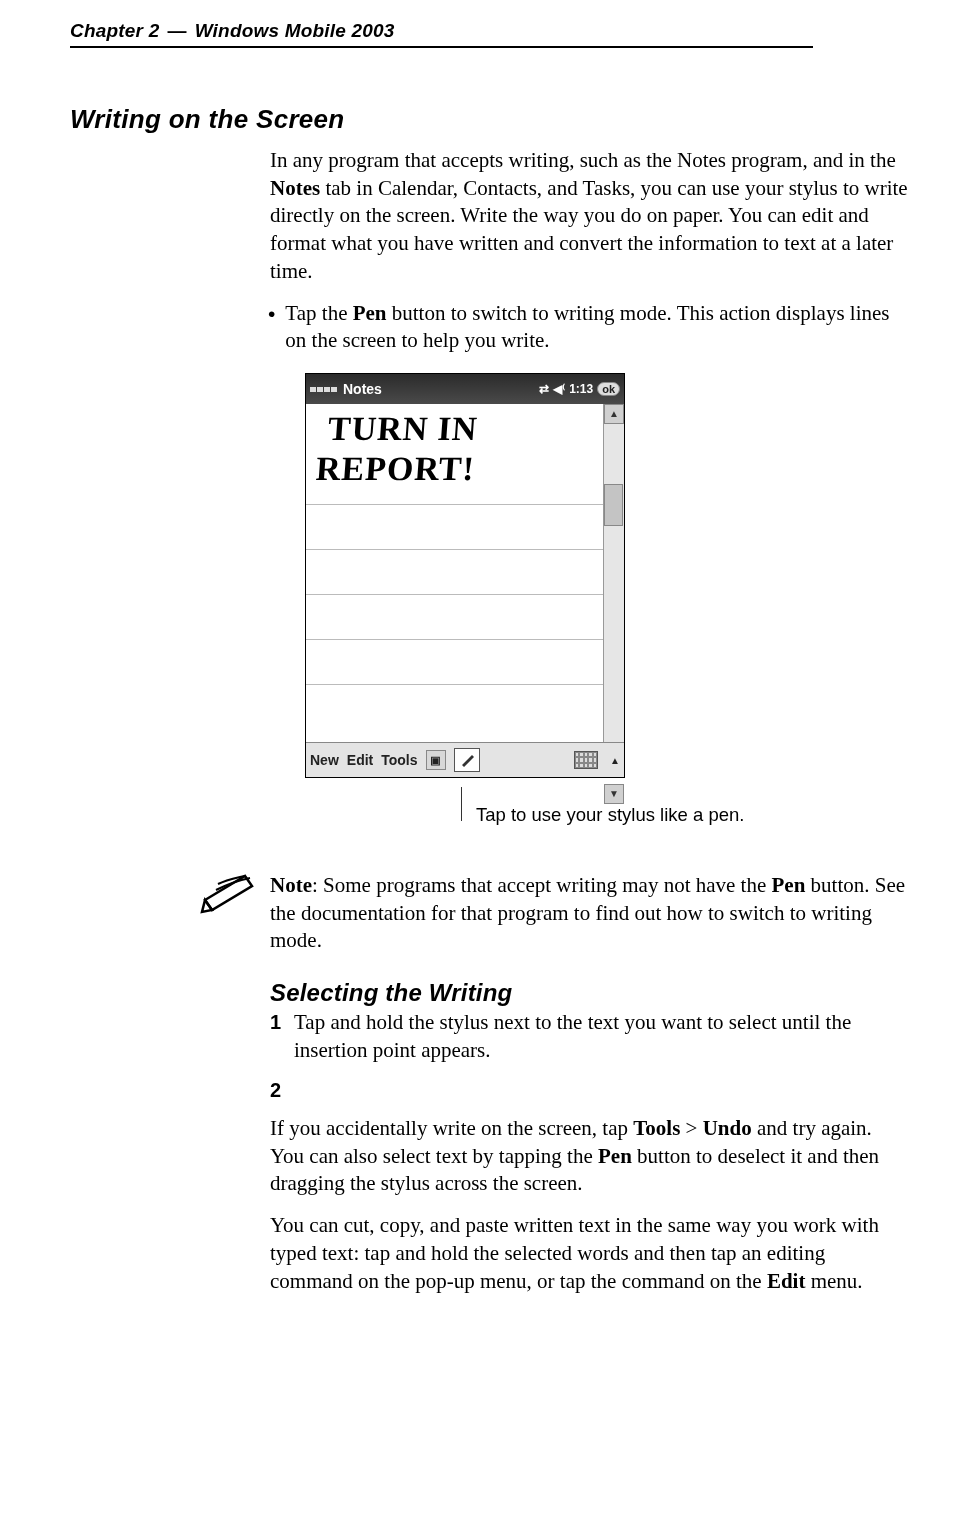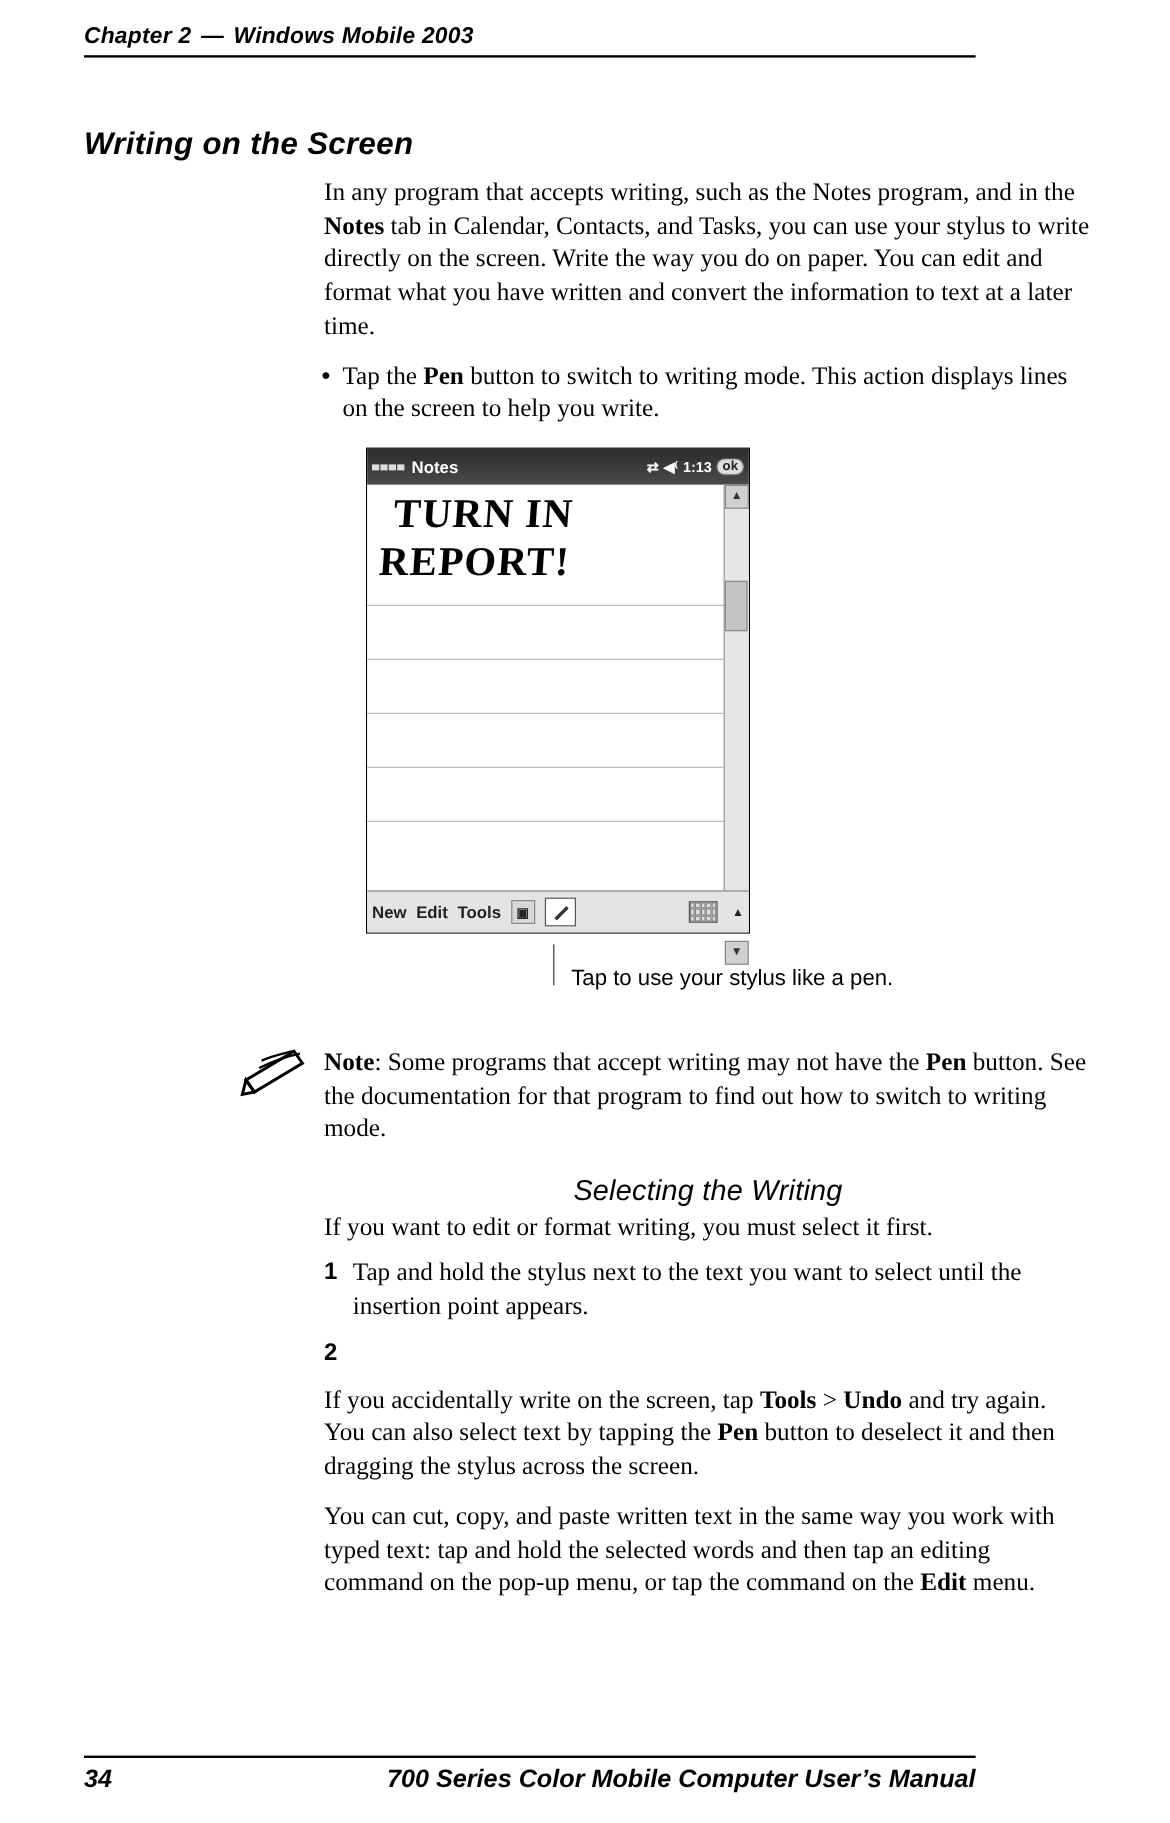--- a/index.html
+++ b/index.html
@@ -199,26 +199,25 @@
     flex: 0 0 60px;
     margin-right: 10px;
     margin-top: -2px;
   }
   .note-text {
     font-size: 21px;
     line-height: 1.32;
   }
   .h2 {
     font-family: Arial, Helvetica, sans-serif;
-    font-weight: 400;
+    font-weight: 700;
     font-style: italic;
     font-size: 24px;
     letter-spacing: 0.2px;
     margin: 24px 0 2px 0;
-    text-align: center;
   }
   .num-row {
     display: flex;
     align-items: flex-start;
     margin-bottom: 12px;
   }
   .num {
     font-family: Arial, Helvetica, sans-serif;
     font-weight: bold;
     font-size: 20px;
@@ -359,40 +358,32 @@
         <path d="M16 20 C 28 14, 40 10, 50 8" fill="none" stroke="#000" stroke-width="2"></path>
       </svg>
     </span>
     <span class="note-text">
       <span class="bold">Note</span><span>: Some programs that accept writing may not have the </span><span class="bold">Pen</span><span> button. See the documentation for that program to find out how to switch to writing mode.</span>
     </span>
   </div>
 
   <div class="body-block">
     <h2 class="h2">Selecting the Writing</h2>
-    <p class="para" style="margin-bottom:10px;">If you want to edit or format writing, you must select it first.</p>
 
     <div class="num-row">
       <span class="num">1</span>
       <span class="num-text">Tap and hold the stylus next to the text you want to select until the insertion point appears.</span>
     </div>
     <div class="num-row">
       <span class="num">2</span>
     </div>
 
     <p class="para">
       <span>If you accidentally write on the screen, tap </span><span class="bold">Tools</span><span> &gt; </span><span class="bold">Undo</span><span> and try again. You can also select text by tapping the </span><span class="bold">Pen</span><span> button to deselect it and then dragging the stylus across the screen.</span>
     </p>
 
     <p class="para">
       <span>You can cut, copy, and paste written text in the same way you work with typed text: tap and hold the selected words and then tap an editing command on the pop-up menu, or tap the command on the </span><span class="bold">Edit</span><span> menu.</span>
     </p>
   </div>
 
-  <div class="footer">
-    <hr class="bot-rule">
-    <div class="footer-row">
-      <span>34</span>
-      <span>700 Series Color Mobile Computer User’s Manual</span>
-    </div>
-  </div>
 
 </div>
 
 </body></html>

